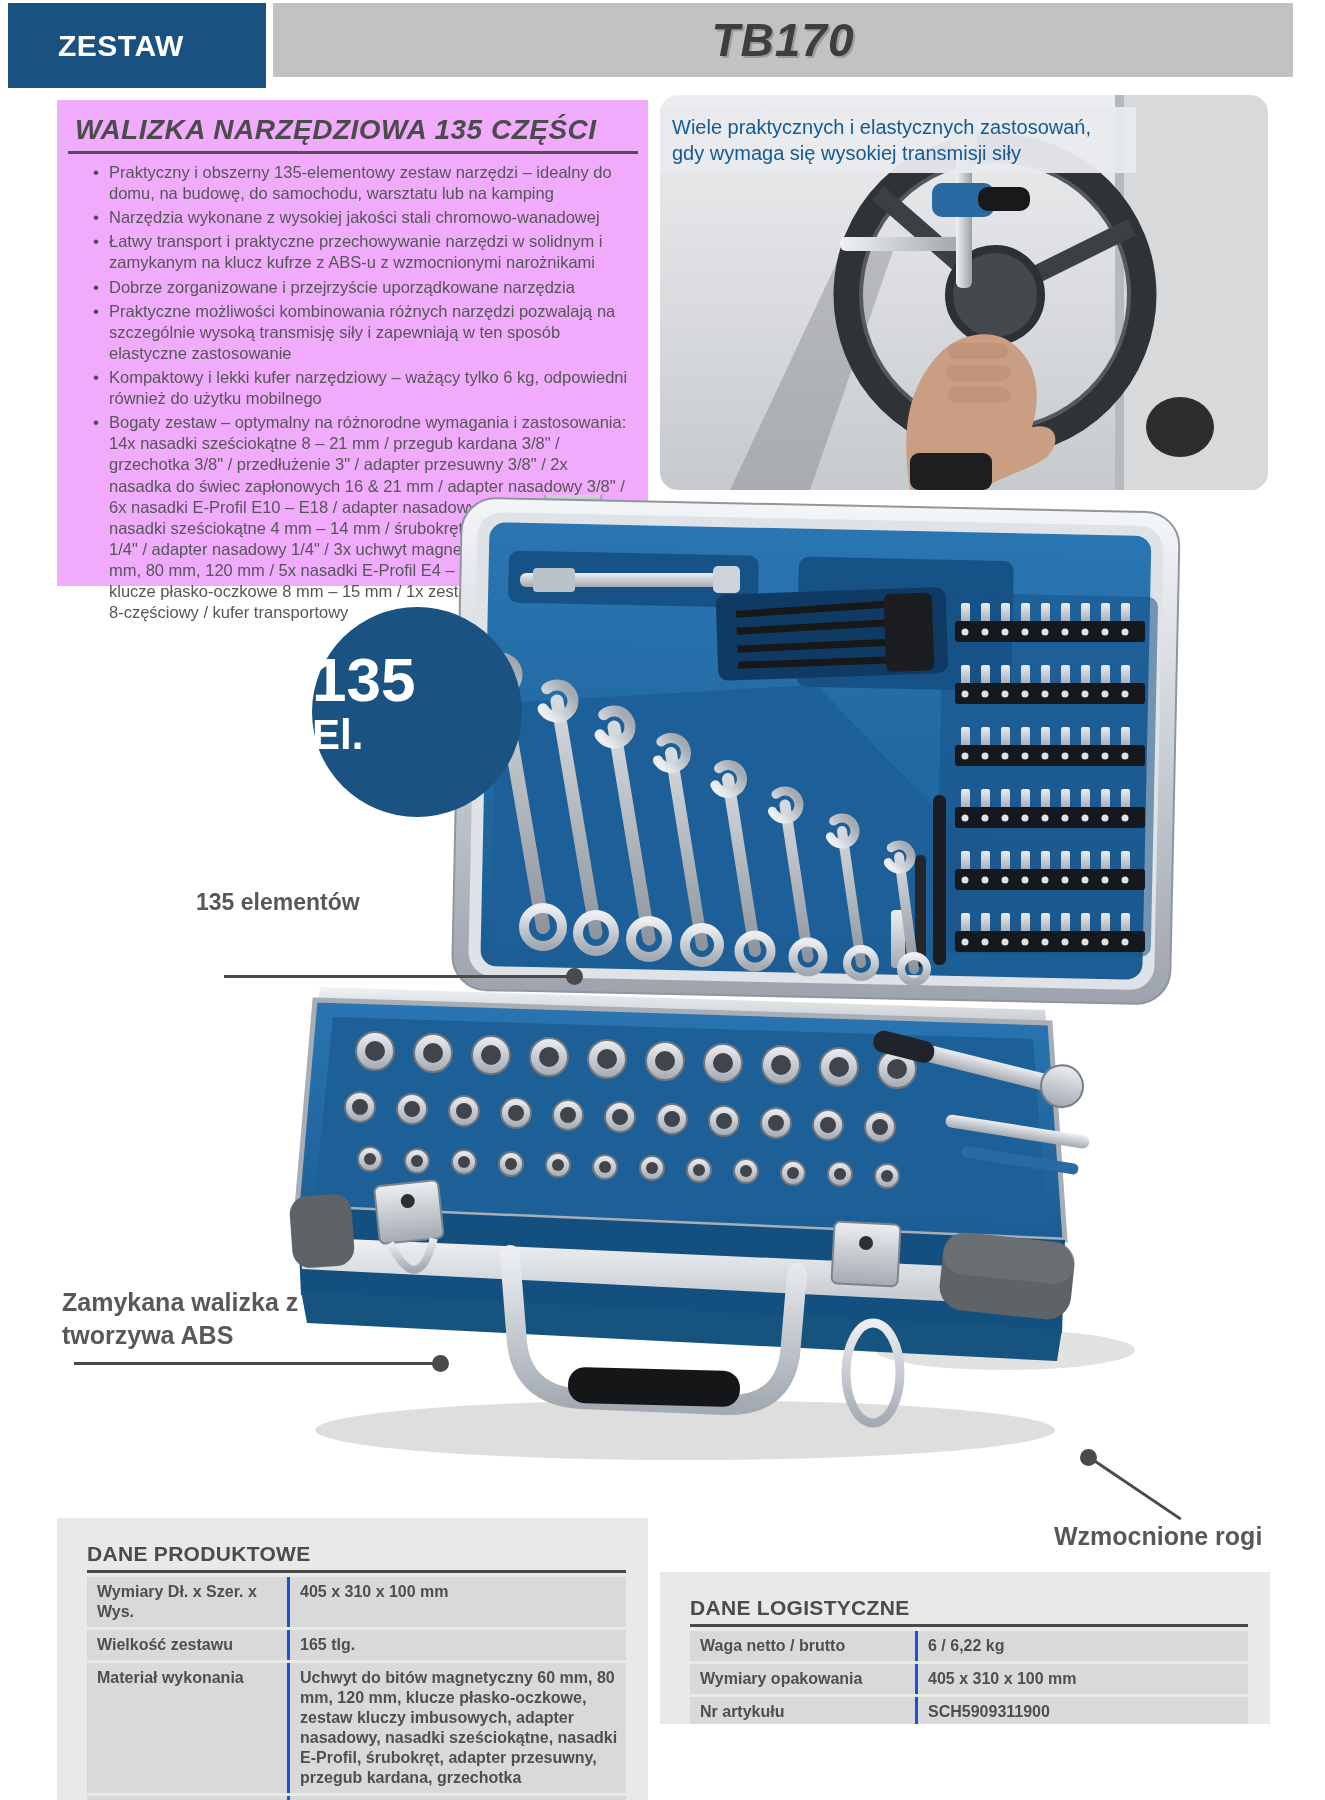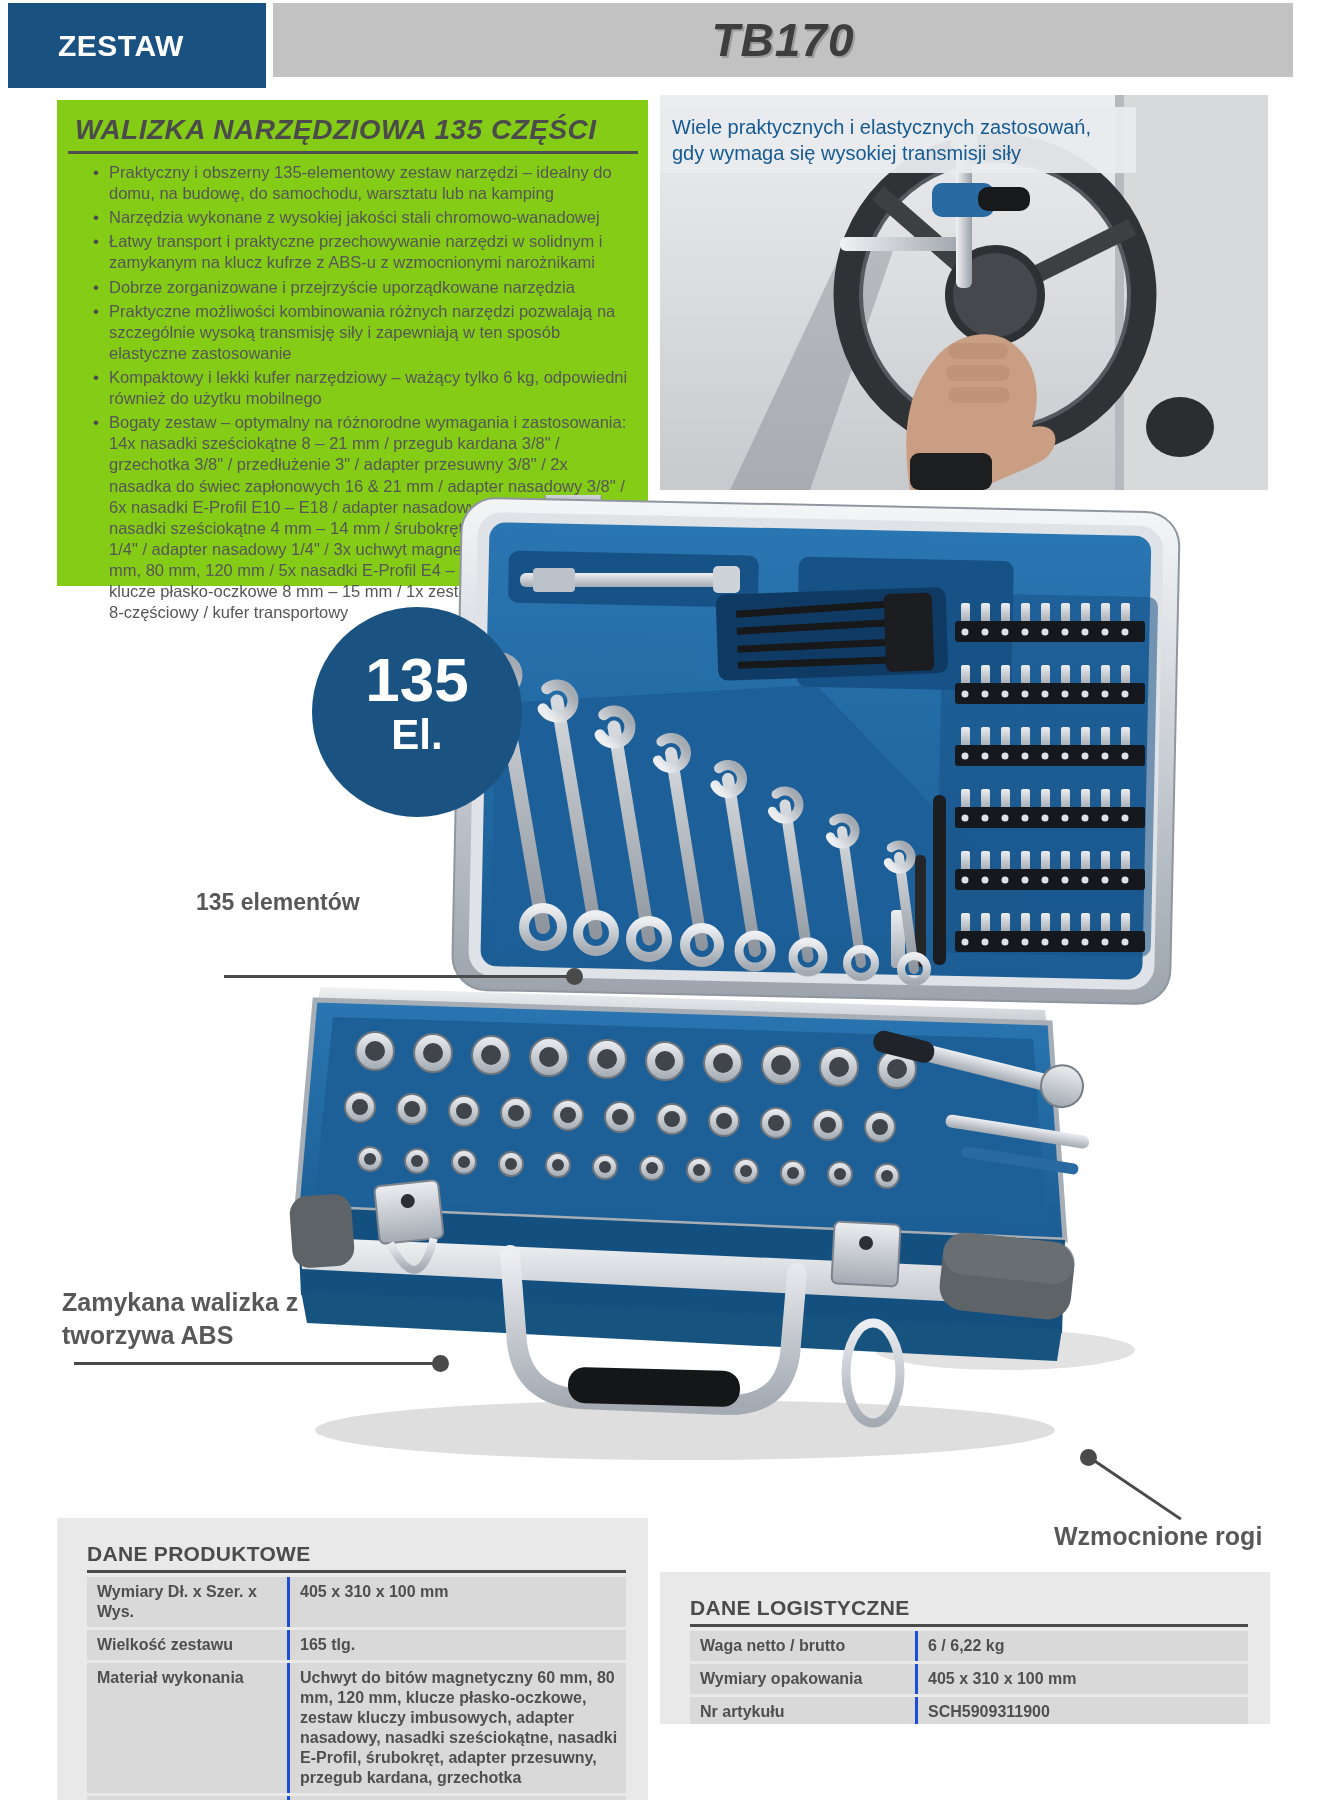--- a/index.html
+++ b/index.html
@@ -7,35 +7,35 @@
         font-family:"Liberation Sans",sans-serif;overflow:hidden;}
 
   
   .hdr-bar{position:absolute;left:273px;top:3px;width:1020px;height:74px;background:#c2c2c2;}
   .hdr-title{width:100%;text-align:center;line-height:74px;font-size:46px;font-weight:bold;
              font-style:italic;color:#3e3e3e;text-shadow:2px 2px 0 #9c9c9c;letter-spacing:1px;}
   .hdr-blue{position:absolute;left:8px;top:3px;width:258px;height:85px;background:#195180;}
   .hdr-cat{color:#ffffff;font-size:30px;font-weight:bold;line-height:85px;padding-left:50px;letter-spacing:.5px;}
 
   
-  .info{position:absolute;left:57px;top:100px;width:591px;height:486px;background:#84cc16;}
+  .info{position:absolute;left:57px;top:100px;width:591px;height:486px;background:#f0abfc;}
   .info h1{margin:14px 12px 0 18px;font-size:28px;font-style:italic;font-weight:bold;color:#4b4b4b;letter-spacing:.5px;}
   .info .rule{height:3px;background:#4f4f4f;margin:5px 10px 8px 11px;}
   .info ul{margin:6px 14px 0 22px;padding:0 6px 0 16px;list-style:none;}
   .info li{position:relative;font-size:16.5px;line-height:1.28;color:#565656;margin-bottom:3px;padding-left:14px;}
   .info li::before{content:"•";position:absolute;left:-2px;top:0;color:#4d4d4d;font-size:17px;}
 
   
-  .photo{position:absolute;left:660px;top:95px;width:608px;height:395px;overflow:hidden;}
+  .photo{position:absolute;left:660px;top:95px;width:608px;height:395px;overflow:hidden;border-radius:18px;}
   .caption{position:absolute;left:0;top:12px;width:452px;background:rgba(233,235,238,.95);
            color:#155a92;font-size:20px;line-height:1.3;padding:7px 12px;}
 
   
   .badge{position:absolute;left:312px;top:607px;width:210px;height:210px;border-radius:50%;
-         background:#1a5381;color:#fff;text-align:center;z-index:6;}
+         background:#1a5381;color:#fff;z-index:6;}
   .badge .l1{font-size:62px;font-weight:bold;margin-top:42px;line-height:1;}
   .badge .l2{font-size:42px;font-weight:bold;line-height:1.15;}
 
   
   .co-label{position:absolute;color:#585858;font-weight:bold;z-index:7;}
   .co-line{position:absolute;height:3px;background:#4a4a4a;z-index:7;}
   .co-dot{position:absolute;width:17px;height:17px;border-radius:50%;background:#4a4a4a;z-index:7;}
   #co1{left:196px;top:889px;font-size:23px;}
   #co1-line{left:224px;top:975px;width:350px;}
   #co1-dot{left:566px;top:968px;}

